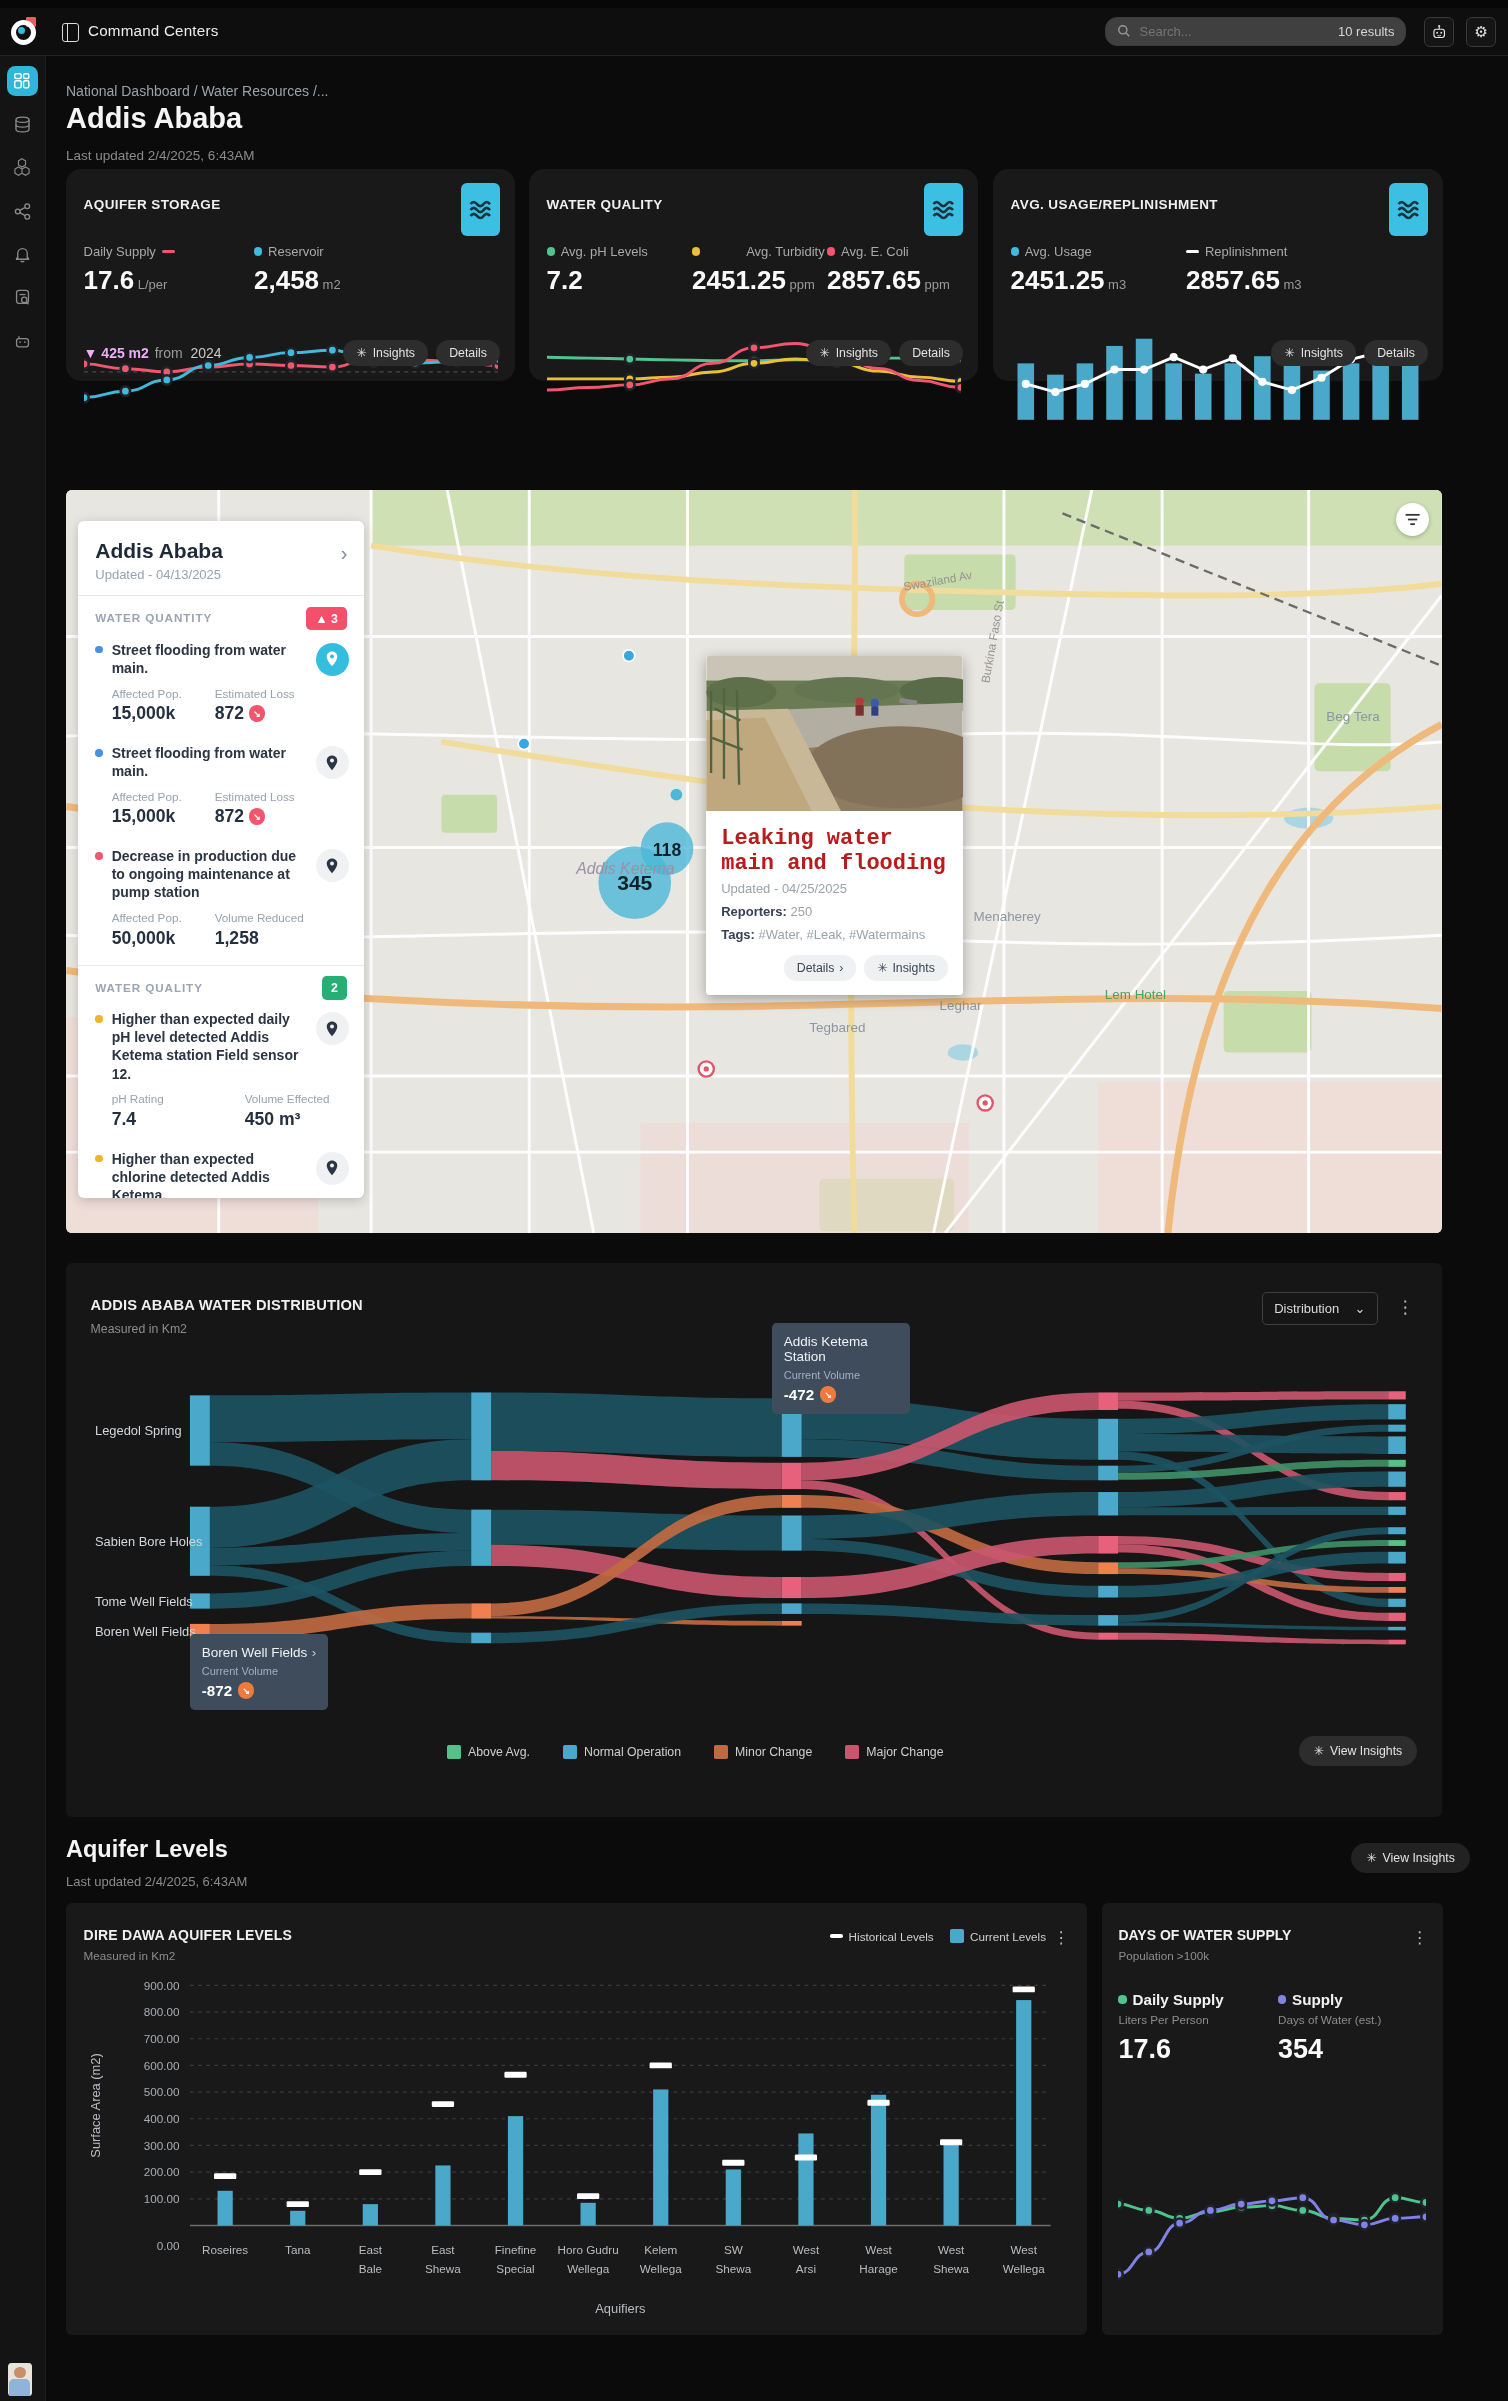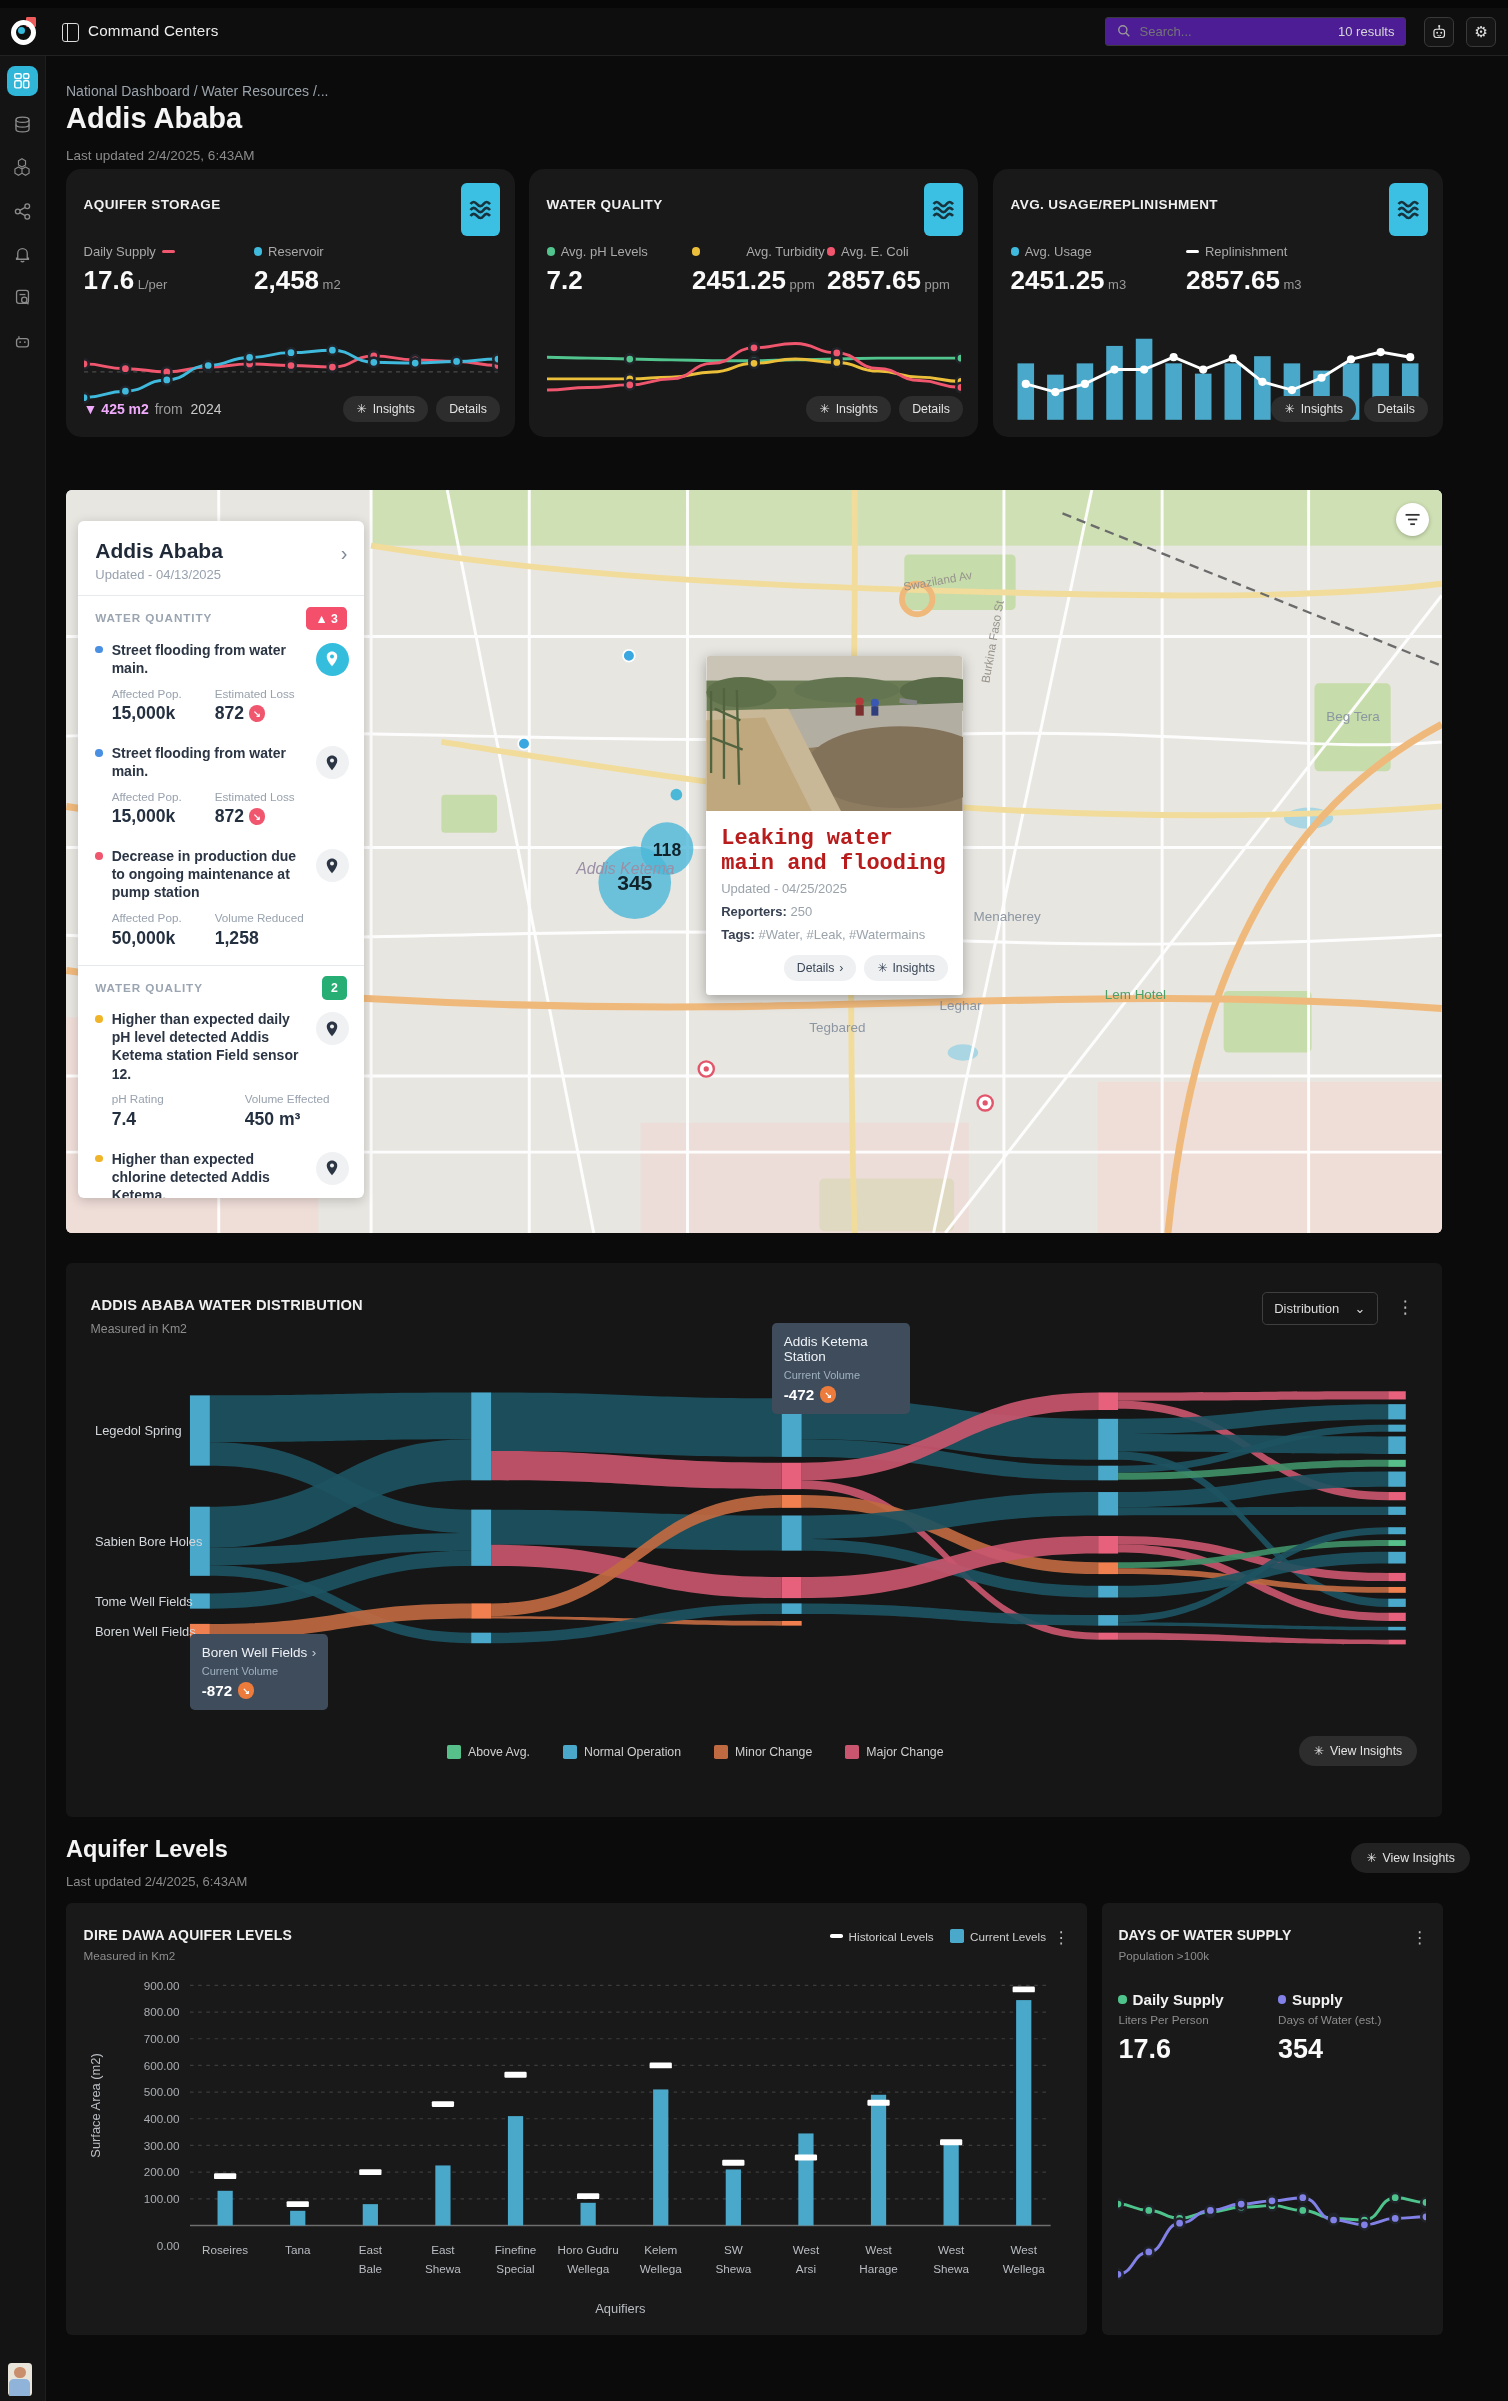--- a/index.html
+++ b/index.html
@@ -6,37 +6,37 @@
   #app{position:relative;width:1509px;height:2401px;background:#0b0b0b;overflow:hidden;margin-top:8px;}
   
   .topbar{position:absolute;left:0;top:0;width:1509px;height:47px;background:#0e0e0e;border-bottom:0.6px solid #222;z-index:30;}
   .logo{position:absolute;left:9.4px;top:9.4px;width:27px;height:27px;}
   .logo .ring{position:absolute;left:1.2px;top:2.3px;width:15.2px;height:15.2px;border:5.3px solid #fff;border-radius:50%;}
   .logo .sq{position:absolute;right:0;top:0;width:10px;height:10px;background:#ee5b5b;border-radius:1.2px;}
   .logo .dot{position:absolute;left:8.2px;top:9.4px;width:7px;height:7px;background:#35bada;border-radius:50%;z-index:2;}
   .panel-toggle{position:absolute;left:62px;top:15.2px;width:15.2px;height:16.4px;border:1.5px solid #dcdcdc;border-radius:2.9px;}
   .panel-toggle:before{content:"";position:absolute;left:3.5px;top:0;bottom:0;width:1.5px;background:#dcdcdc;}
   .app-title{position:absolute;left:88px;top:14px;font-size:15.2px;color:#ededed;letter-spacing:0.2px;}
-  .searchbox{position:absolute;left:1105px;top:8.8px;width:301px;height:29px;border:0.6px solid #3a3a3a;background:#4c1d95;border-radius:3px;display:flex;align-items:center;padding:0 10.6px;box-sizing:border-box;}
+  .searchbox{position:absolute;left:1105px;top:8.8px;width:301px;height:29px;border:0.6px solid #3a3a3a;background:#404040;border-radius:12px;display:flex;align-items:center;padding:0 10.6px;box-sizing:border-box;}
   .searchbox .ph{color:#8d8d8d;font-size:13px;margin-left:7px;flex:1;background:transparent;border:none;outline:none;font-family:"Liberation Sans",sans-serif;}
   .searchbox .results{color:#d6d6d6;font-size:13px;}
   .iconbtn{position:absolute;top:8.8px;width:28px;height:28px;border:0.6px solid #3a3a3a;background:#151515;border-radius:5.9px;display:flex;align-items:center;justify-content:center;color:#e3e3e3;}
   
   .sidebar{position:absolute;left:0;top:47px;bottom:0;width:45px;background:#141414;border-right:0.6px solid #1e1e1e;z-index:25;}
   .nav-item{position:absolute;left:7px;width:30.5px;height:30.5px;border-radius:8.2px;display:flex;align-items:center;justify-content:center;}
   .nav-item.active{background:#2fb6d9;}
   .avatar{position:absolute;left:8.2px;bottom:13px;width:23.5px;height:33px;border-radius:3.5px;background:#e8e4da;overflow:hidden;}
   .avatar .head{position:absolute;left:5.9px;top:3.5px;width:11.7px;height:11.7px;border-radius:50%;background:#c98f6d;}
   .avatar .body{position:absolute;left:1.2px;top:16.4px;width:21px;height:16.4px;border-radius:4.7px 4.7px 0 0;background:#8fb3d9;}
   
   .breadcrumb{position:absolute;left:66px;top:75px;font-size:14px;color:#9aa3ab;}
   .page-title{position:absolute;left:66px;top:94px;font-size:29px;font-weight:bold;color:#f5f5f5;}
   .page-updated{position:absolute;left:66px;top:140px;font-size:13.5px;color:#8b8b8b;}
   
-  .statcard{position:absolute;top:161px;width:449px;height:268px;background:#191919;border-radius:15px;}
+  .statcard{position:absolute;top:161px;width:449px;height:212px;background:#191919;border-radius:15px;}
   .sc-title{position:absolute;left:17.6px;top:28px;font-size:13.5px;font-weight:bold;color:#f0f0f0;letter-spacing:0.4px;}
   .wave-tile{position:absolute;right:15.2px;top:14px;width:39px;height:53px;background:#3bc0e4;border-radius:5.9px;display:flex;align-items:center;justify-content:center;}
   .sc-legend{position:absolute;top:75px;font-size:13px;color:#a9a9a9;display:flex;align-items:center;gap:5.9px;}
   .ldot{width:8.2px;height:8.2px;border-radius:50%;display:inline-block;}
   .ldash{width:13px;height:3.5px;border-radius:1.8px;display:inline-block;}
   .sc-val{position:absolute;top:96px;font-size:26px;font-weight:bold;color:#fafafa;}
   .sc-val .unit{font-size:13px;font-weight:normal;color:#9a9a9a;margin-left:3.5px;}
   .sc-chart{position:absolute;left:17.6px;top:148px;}
   .sc-footer{position:absolute;left:17.6px;right:15.2px;bottom:15.2px;display:flex;align-items:center;}
   .delta{font-size:14px;font-weight:bold;color:#f0abfc;}

